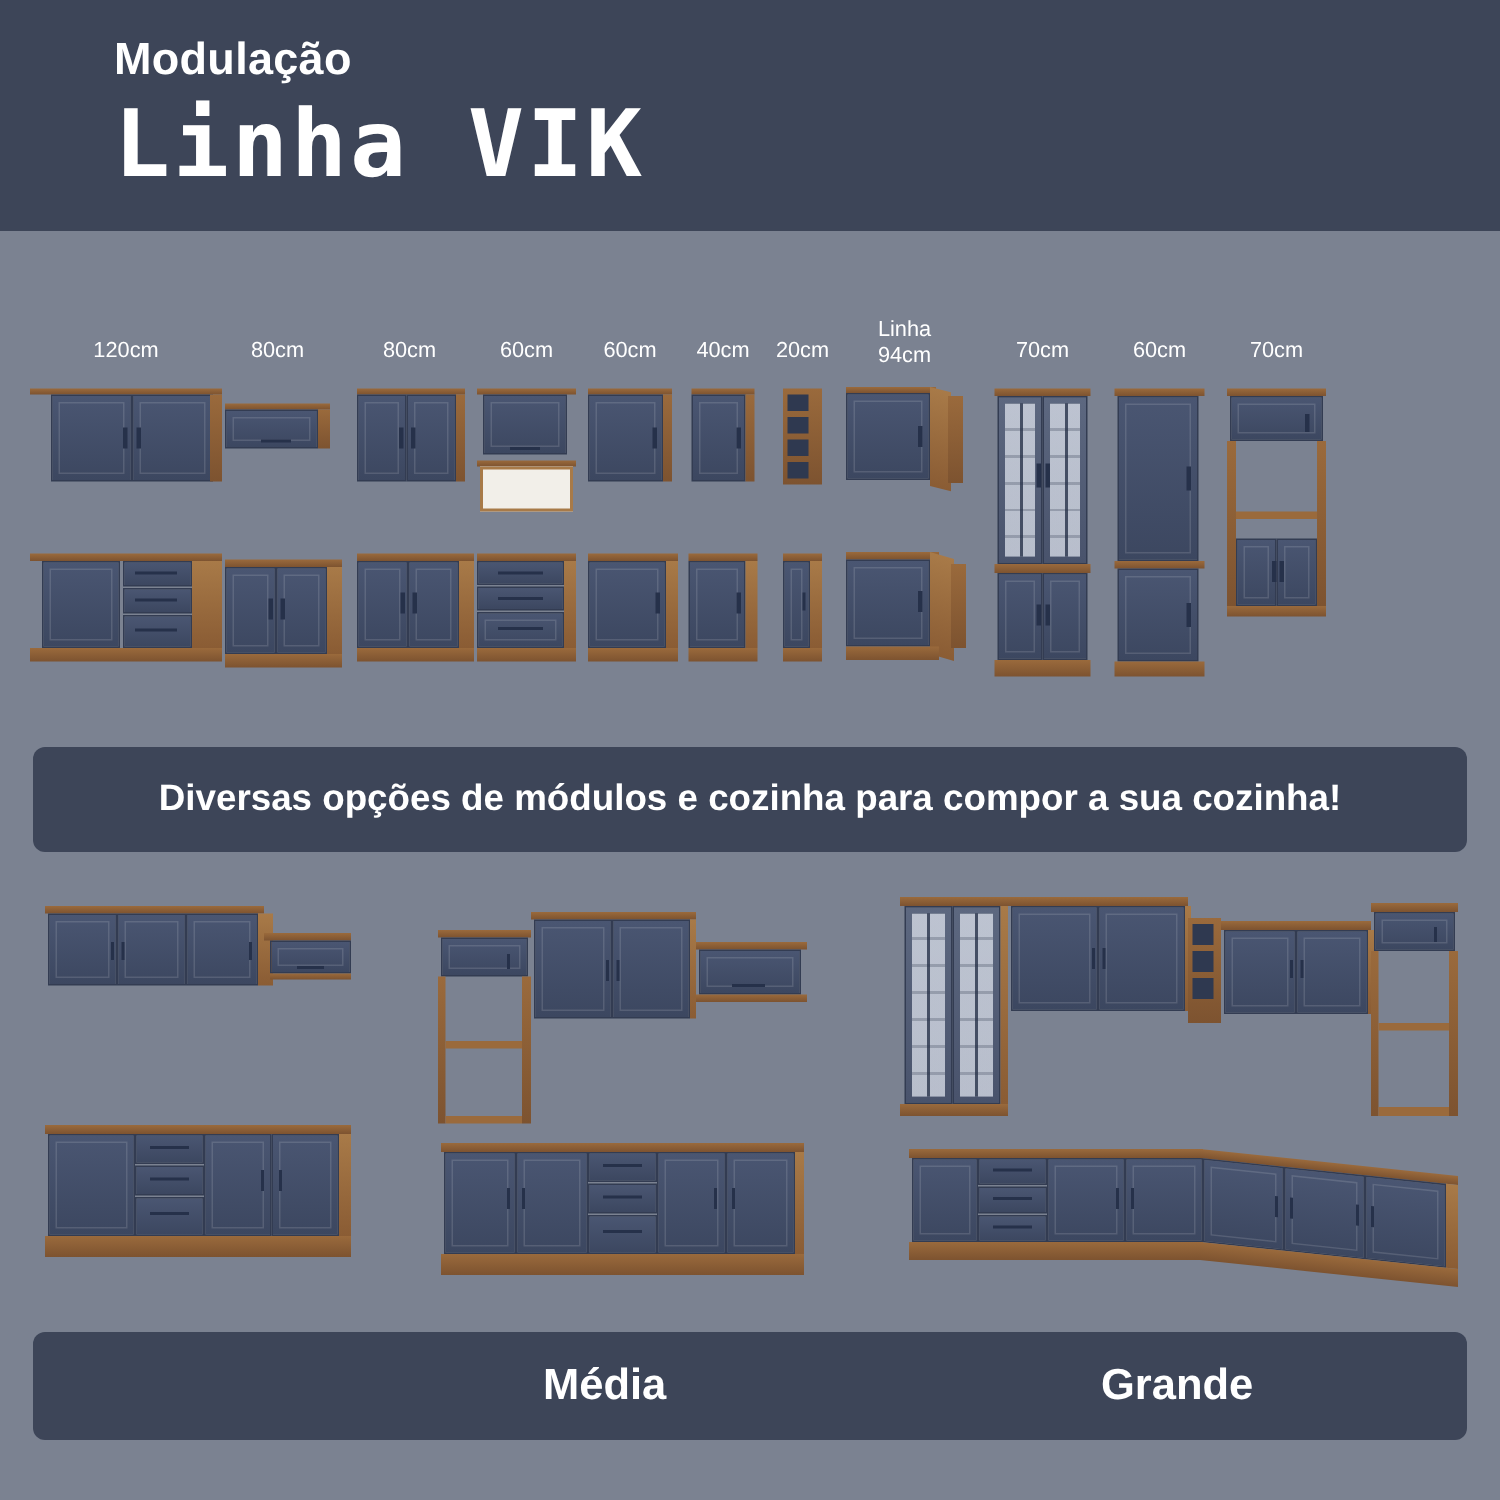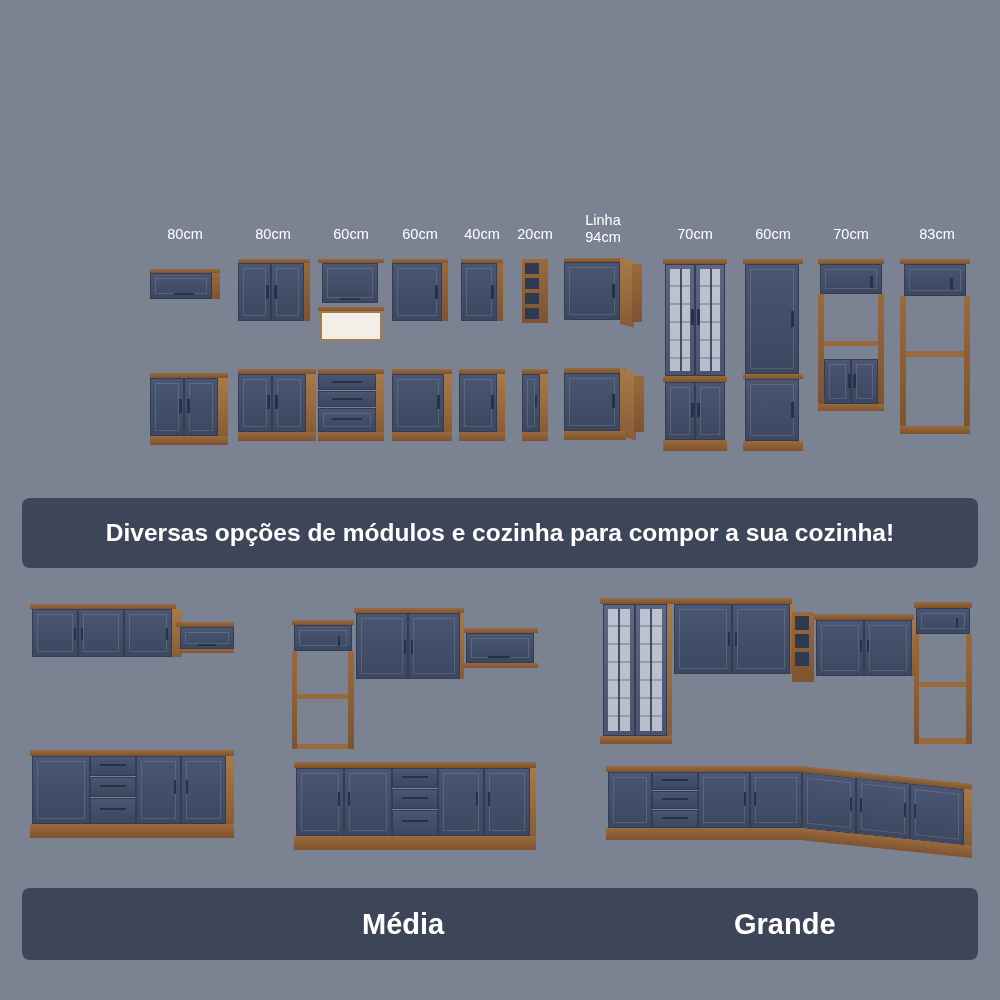--- a/index.html
+++ b/index.html
@@ -84,23 +84,52 @@
   }
   .fl-1 { left: 44px; }
   .fl-2 { left: 340px; }
   .fl-3 { left: 712px; }
 </style>
 </head>
 <body>
 
 <div class="page">
 
+  <div class="header">
+    <div class="kicker">Modulação</div>
+    <div class="title">Linha VIK</div>
+  </div>
 
   <div class="modules">
 
+    <div class="mod-col" style="left:20px; top:72px; width:128px;">
+      <div class="mod-label">120cm</div>
+
+      <div class="cab" style="margin-top:16px; width:128px; height:64px; position:relative;">
+        <div class="wood" style="position:absolute;left:0;top:0;width:128px;height:4px;"></div>
+        <div class="door" style="position:absolute;left:14px;top:4px;width:54px;height:58px;"></div>
+        <div class="door" style="position:absolute;left:68px;top:4px;width:54px;height:58px;"></div>
+        <div class="wood" style="position:absolute;left:120px;top:4px;width:8px;height:58px;"></div>
+        <div class="handle" style="left:62px;top:26px;width:3px;height:14px;"></div>
+        <div class="handle" style="left:71px;top:26px;width:3px;height:14px;"></div>
+      </div>
+
+      <div class="cab" style="margin-top:46px; width:128px; height:72px; position:relative;">
+        <div class="wood" style="position:absolute;left:0;top:0;width:128px;height:5px;"></div>
+        <div class="door" style="position:absolute;left:8px;top:5px;width:52px;height:58px;"></div>
+        <div class="door flat" style="position:absolute;left:62px;top:5px;width:46px;height:17px;"></div>
+        <div class="door flat" style="position:absolute;left:62px;top:23px;width:46px;height:17px;"></div>
+        <div class="door flat" style="position:absolute;left:62px;top:41px;width:46px;height:22px;"></div>
+        <div class="wood-l" style="position:absolute;left:108px;top:5px;width:20px;height:58px;"></div>
+        <div class="wood" style="position:absolute;left:0;top:63px;width:128px;height:9px;"></div>
+        <div class="handle" style="left:70px;top:12px;width:28px;height:2px;"></div>
+        <div class="handle" style="left:70px;top:30px;width:28px;height:2px;"></div>
+        <div class="handle" style="left:70px;top:50px;width:28px;height:2px;"></div>
+      </div>
+    </div>
 
     <div class="mod-col" style="left:150px; top:72px; width:70px;">
       <div class="mod-label">80cm</div>
       <div class="cab" style="margin-top:26px; width:70px; height:32px; position:relative;">
         <div class="wood" style="position:absolute;left:0;top:0;width:70px;height:4px;"></div>
         <div class="door" style="position:absolute;left:0;top:4px;width:62px;height:26px;"></div>
         <div class="wood" style="position:absolute;left:62px;top:4px;width:8px;height:26px;"></div>
         <div class="handle" style="left:24px;top:24px;width:20px;height:2px;"></div>
       </div>
       <div class="cab" style="margin-top:72px; width:78px; height:72px; position:relative;">
@@ -273,32 +302,20 @@
         <div class="shelf" style="left:6px;top:82px;width:54px;height:5px;"></div>
         <div class="door" style="position:absolute;left:6px;top:100px;width:27px;height:45px;"></div>
         <div class="door" style="position:absolute;left:33px;top:100px;width:27px;height:45px;"></div>
         <div class="wood" style="position:absolute;left:0;top:145px;width:66px;height:7px;"></div>
         <div class="handle" style="left:52px;top:17px;width:3px;height:12px;"></div>
         <div class="handle" style="left:30px;top:115px;width:3px;height:14px;"></div>
         <div class="handle" style="left:35px;top:115px;width:3px;height:14px;"></div>
       </div>
     </div>
 
-    <div class="mod-col" style="left:896px; top:72px; width:82px;">
-      <div class="mod-label">83cm</div>
-      <div class="cab" style="margin-top:16px; width:70px; height:192px; position:relative; margin-left:4px;">
-        <div class="wood" style="position:absolute;left:0;top:0;width:70px;height:5px;"></div>
-        <div class="door" style="position:absolute;left:4px;top:5px;width:62px;height:32px;"></div>
-        <div class="wood" style="position:absolute;left:0;top:37px;width:6px;height:130px;"></div>
-        <div class="wood" style="position:absolute;left:64px;top:37px;width:6px;height:130px;"></div>
-        <div class="shelf" style="left:6px;top:92px;width:58px;height:6px;"></div>
-        <div class="wood" style="position:absolute;left:0;top:167px;width:70px;height:8px;"></div>
-        <div class="handle" style="left:50px;top:19px;width:3px;height:12px;"></div>
-      </div>
-    </div>
   </div>
 
   <div class="banner">
     <span>Diversas opções de módulos e cozinha para compor a sua cozinha!</span>
   </div>
 
   <div class="compositions">
 
     <div class="comp" style="left:24px; top:24px; width:210px; height:240px;">
 

